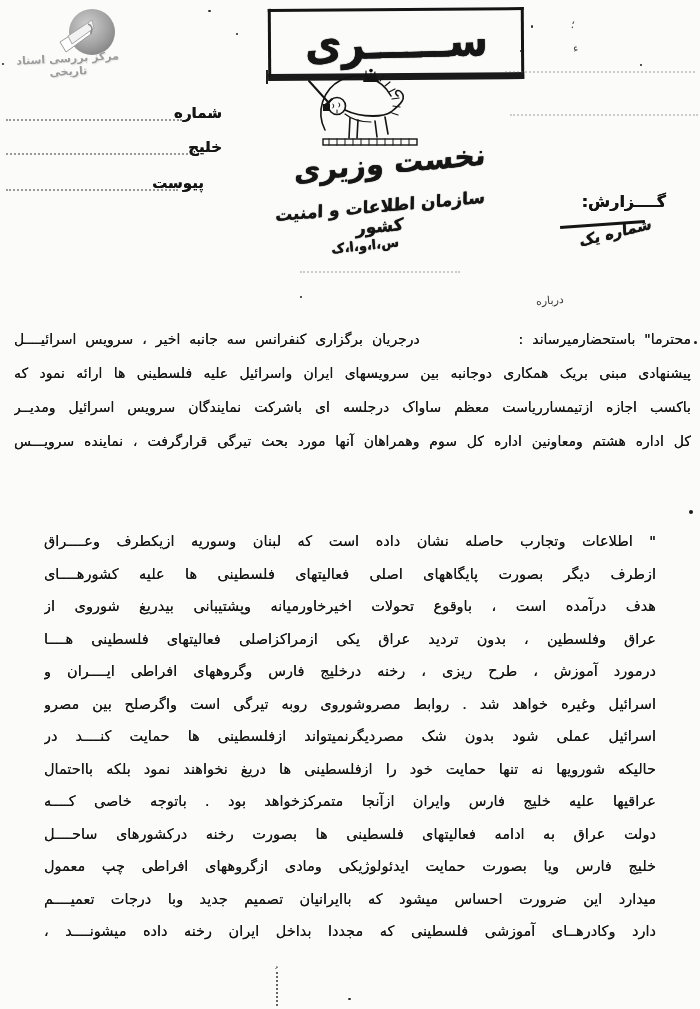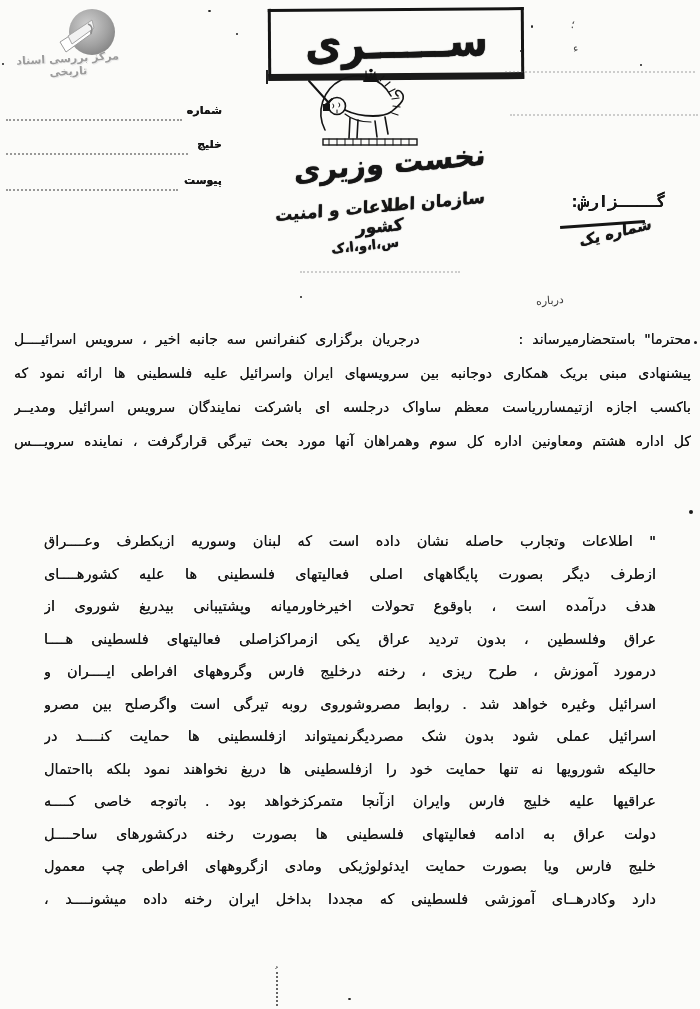--- a/index.html
+++ b/index.html
@@ -30,26 +30,26 @@
   .lh1{position:absolute;left:280px;top:146px;width:220px;text-align:center;
     font-size:29px;font-weight:bold;direction:rtl;transform:rotate(-5deg) skewX(-6deg);
     text-shadow:0 0 1px #000;}
   .lh2{position:absolute;left:255px;top:196px;width:250px;text-align:center;
     font-size:17px;font-weight:bold;direction:rtl;transform:rotate(-5deg) skewX(-6deg);
     text-shadow:0 0 1px #000;}
   .lh3{position:absolute;left:300px;top:238px;width:130px;text-align:center;
     font-size:13px;font-weight:bold;direction:rtl;transform:rotate(-6deg);
     text-shadow:0 0 1px #000;}
   
-  .form-row{position:absolute;height:18px;direction:rtl;font-size:11px;font-weight:bold;text-decoration:underline;}
+  .form-row{position:absolute;height:18px;direction:rtl;font-size:15px;font-weight:bold;text-decoration:underline;}
   .form-label{display:inline-block;text-shadow:0 0 .5px #000;}
   .form-dots{position:absolute;border-bottom:2px dotted #4a4a4a;opacity:.55;height:1px;}
   
   .report-label{position:absolute;left:556px;top:192px;width:110px;direction:rtl;
-    font-size:16px;font-weight:bold;text-align:right;text-shadow:0 0 .6px #000;font-family:Liberation Mono, monospace;}
+    font-size:16px;font-weight:bold;text-align:right;text-shadow:0 0 .6px #000;}
   .report-underline{position:absolute;left:560px;top:223px;width:85px;height:3px;
     background:#151515;transform:rotate(-4deg);}
   .report-hand{position:absolute;left:558px;top:226px;width:95px;direction:rtl;
     font-size:15px;font-weight:bold;transform:rotate(-14deg) skewX(-10deg);
     text-shadow:0 0 .8px #000;}
   .about-label{position:absolute;left:536px;top:294px;font-size:11px;direction:rtl;
     opacity:.85;transform:rotate(-4deg);}
   
   .line{direction:rtl;text-align:justify;text-align-last:justify;overflow:hidden;
     text-shadow:0 0 .6px rgba(0,0,0,.85);word-spacing:1px;}
@@ -139,21 +139,21 @@
   <div class="form-row" style="left:188px;top:104px;width:34px;">
     <span class="form-label">شماره</span>
   </div>
   <div class="form-dots" style="left:6px;top:118px;width:176px;"></div>
 
   <div class="form-row" style="left:192px;top:138px;width:30px;">
     <span class="form-label">خلیج</span>
   </div>
   <div class="form-dots" style="left:6px;top:152px;width:182px;"></div>
 
-  <div class="form-row" style="left:184px;top:174px;width:38px;">
+  <div class="form-row" style="left:166px;top:174px;width:38px;">
     <span class="form-label">پیوست</span>
   </div>
   <div class="form-dots" style="left:6px;top:188px;width:172px;"></div>
 
   <div class="report-label">گــــزارش:</div>
   <div class="report-underline"></div>
   <div class="report-hand">شماره یک</div>
   <div class="about-label">درباره</div>
 
   <div class="faint-dots" style="left:505px;top:70px;width:190px;"></div>
@@ -172,20 +172,21 @@
     <div class="line">ازطرف دیگر بصورت پایگاههای اصلی فعالیتهای فلسطینی ها علیه کشورهــــای</div>
     <div class="line">هدف درآمده است ، باوقوع تحولات اخیرخاورمیانه وپشتیبانی بیدریغ شوروی از</div>
     <div class="line">عراق وفلسطین ، بدون تردید عراق یکی ازمراکزاصلی فعالیتهای فلسطینی هــــا</div>
     <div class="line">درمورد آموزش ، طرح ریزی ، رخنه درخلیج فارس وگروههای افراطی ایــــران و</div>
     <div class="line">اسرائیل وغیره خواهد شد . روابط مصروشوروی روبه تیرگی است واگرصلح بین مصرو</div>
     <div class="line">اسرائیل عملی شود بدون شک مصردیگرنمیتواند ازفلسطینی ها حمایت کنــــد در</div>
     <div class="line">حالیکه شورویها نه تنها حمایت خود را ازفلسطینی ها دریغ نخواهند نمود بلکه بااحتمال</div>
     <div class="line">عراقیها علیه خلیج فارس وایران ازآنجا متمرکزخواهد بود . باتوجه خاصی کــــه</div>
     <div class="line">دولت عراق به ادامه فعالیتهای فلسطینی ها بصورت رخنه درکشورهای ساحــــل</div>
     <div class="line">خلیج فارس ویا بصورت حمایت ایدئولوژیکی ومادی ازگروههای افراطی چپ معمول</div>
+    <div class="line">میدارد این ضرورت احساس میشود که باایرانیان تصمیم جدید وبا درجات تعمیــــم</div>
     <div class="line">دارد وکادرهــای آموزشی فلسطینی که مجددا بداخل ایران رخنه داده میشونــــد ،</div>
   </div>
 
   <div class="crease"></div>
   <div class="crease-dot">ُ</div>
 
   <div class="speck" style="left:689px;top:510px;width:4px;height:4px;"></div>
   <div class="speck" style="left:694px;top:341px;width:3px;height:3px;"></div>
   <div class="speck" style="left:640px;top:64px;width:2px;height:2px;"></div>
   <div class="speck" style="left:531px;top:25px;width:2px;height:3px;"></div>

